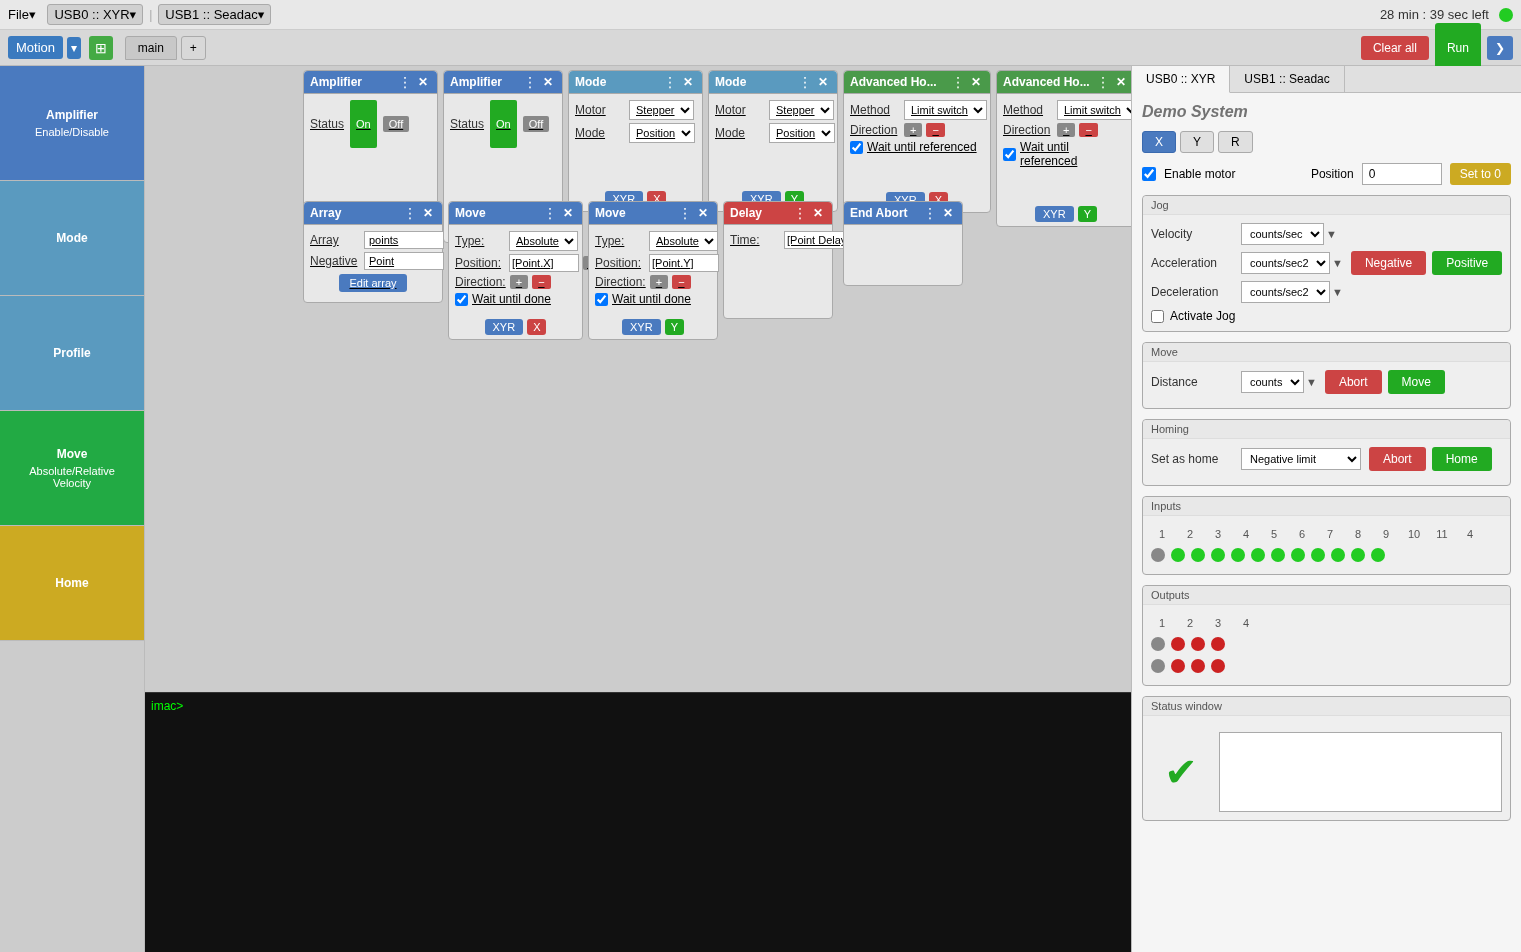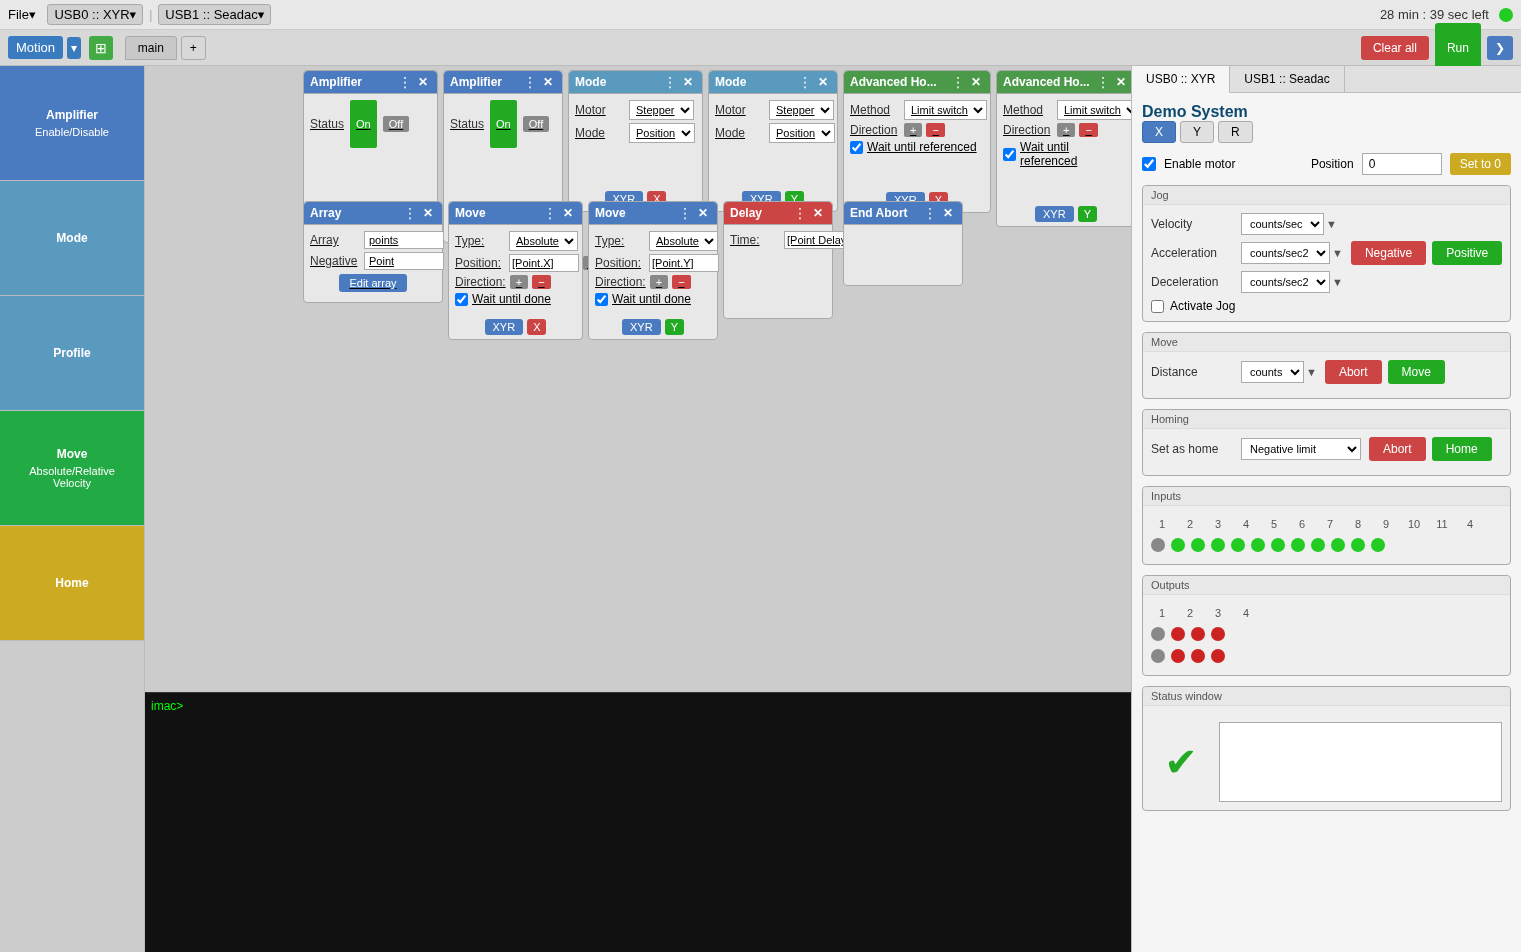--- a/index.html
+++ b/index.html
@@ -82,21 +82,21 @@
     
     #terminal { background: #111; color: #00ff00; font-family: monospace; font-size: 12px; padding: 6px; height: 260px; border-top: 1px solid #333; overflow: auto; }
 
     
     #right-panel { width: 390px; background: #f5f5f5; border-left: 1px solid #bbb; display: flex; flex-direction: column; overflow-y: auto; }
     #right-panel .tabs { display: flex; border-bottom: 1px solid #bbb; background: #e0e0e0; }
     #right-panel .tab { padding: 6px 14px; cursor: pointer; border-right: 1px solid #bbb; font-size: 12px; }
     #right-panel .tab.active { background: #f5f5f5; border-bottom: 1px solid #f5f5f5; margin-bottom: -1px; }
     #right-panel .content { padding: 10px; flex: 1; }
 
-    .demo-title { font-size: 16px; font-weight: bold; color: #0c4a6e; }
+    .demo-title { font-size: 16px; font-weight: bold; margin-bottom: 10px; color: #737373; font-style: italic; }
     .axis-tabs { display: flex; gap: 4px; margin-bottom: 10px; }
     .axis-tab { background: #e0e0e0; border: 1px solid #aaa; border-radius: 3px; padding: 3px 12px; cursor: pointer; font-size: 12px; }
     .axis-tab.active { background: #4a7abf; color: white; border-color: #3a6aaf; }
 
     .enable-row { display: flex; align-items: center; gap: 8px; margin-bottom: 10px; }
     .checkbox-enable { width: 14px; height: 14px; }
     .enable-label { font-size: 12px; }
     .position-label { margin-left: auto; font-size: 12px; }
     .position-input { border: 1px solid #aaa; padding: 3px 6px; font-size: 12px; width: 80px; }
     .btn-set0 { background: #ccaa22; color: white; border: none; border-radius: 3px; padding: 4px 10px; cursor: pointer; font-size: 12px; }

